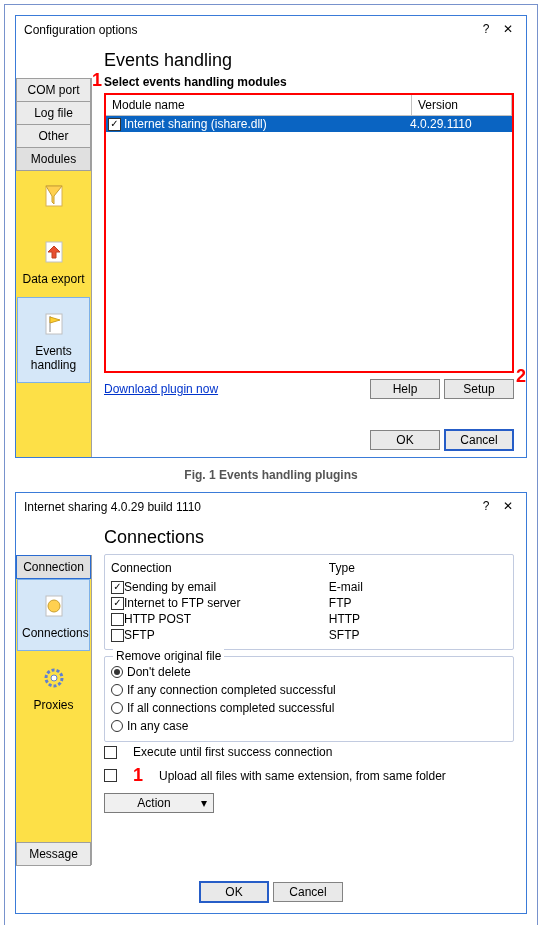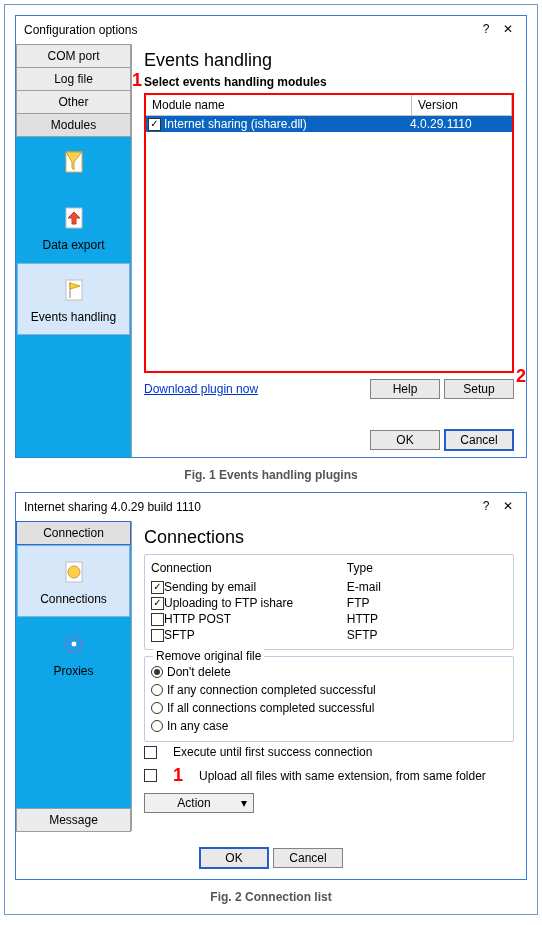--- a/index.html
+++ b/index.html
@@ -3,21 +3,21 @@
 <meta charset="utf-8">
 <style>
 * { box-sizing: border-box; margin: 0; padding: 0; font-family: "Segoe UI", Tahoma, sans-serif; font-size: 12px; }
 body { background: #fff; width: 542px; }
 .outer-container { border: 1px solid #7892cc; margin: 4px; background: #fff; }
 .window { border: 1px solid #3a7bd8; margin: 10px; background: #fff; }
 .titlebar { display: flex; align-items: center; padding: 4px 8px; }
 .titlebar-title { flex: 1; }
 .titlebar-btn { width: 20px; height: 20px; text-align: center; line-height: 18px; cursor: pointer; margin-left: 2px; }
 .content-area { display: flex; }
-.sidebar { width: 116px; background: #0ea5e9; border-right: 1px solid #a0a0a0; }
+.sidebar { width: 76px; background: #fde047; border-right: 1px solid #a0a0a0; margin-top: 34px; }
 .tab-btn { display: block; width: 100%; padding: 4px 2px; border: 1px solid #9e9e9e; background: #ebebeb; text-align: center; cursor: pointer; margin-bottom: -1px; }
 .tab-btn.active { background: #e0e0e0; font-weight: 500; }
 .sb-item { text-align: center; padding: 10px 4px; cursor: pointer; }
 .sb-item.selected { background: #d5e7f8; border: 1px solid #7db1e8; margin: 1px; }
 .sb-icon { width: 32px; height: 32px; margin: 0 auto 4px; display: flex; align-items: center; justify-content: center; }
 .main-pane { flex: 1; padding: 6px 12px; }
 .heading { font-size: 18px; font-weight: 400; margin-bottom: 4px; }
 .subheading { font-weight: bold; }
 .list-box { border: 1px solid #828790; margin-top: 4px; height: 280px; }
 .list-header { display: flex; background: #fff; border-bottom: 1px solid #c2c2c2; }
@@ -171,21 +171,21 @@
                 <div class="row">
                   <div>
                     <span class="checkbox checked"></span>
                     <span>Sending by email</span>
                   </div>
                   <div>E-mail</div>
                 </div>
                 <div class="row">
                   <div>
                     <span class="checkbox checked"></span>
-                    <span>Uploading to FTP ishare</span>
+                    <span>Internet to FTP server</span>
                   </div>
                   <div>FTP</div>
                 </div>
                 <div class="row">
                   <div>
                     <span class="checkbox"></span>
                     <span>HTTP POST</span>
                   </div>
                   <div>HTTP</div>
                 </div>

